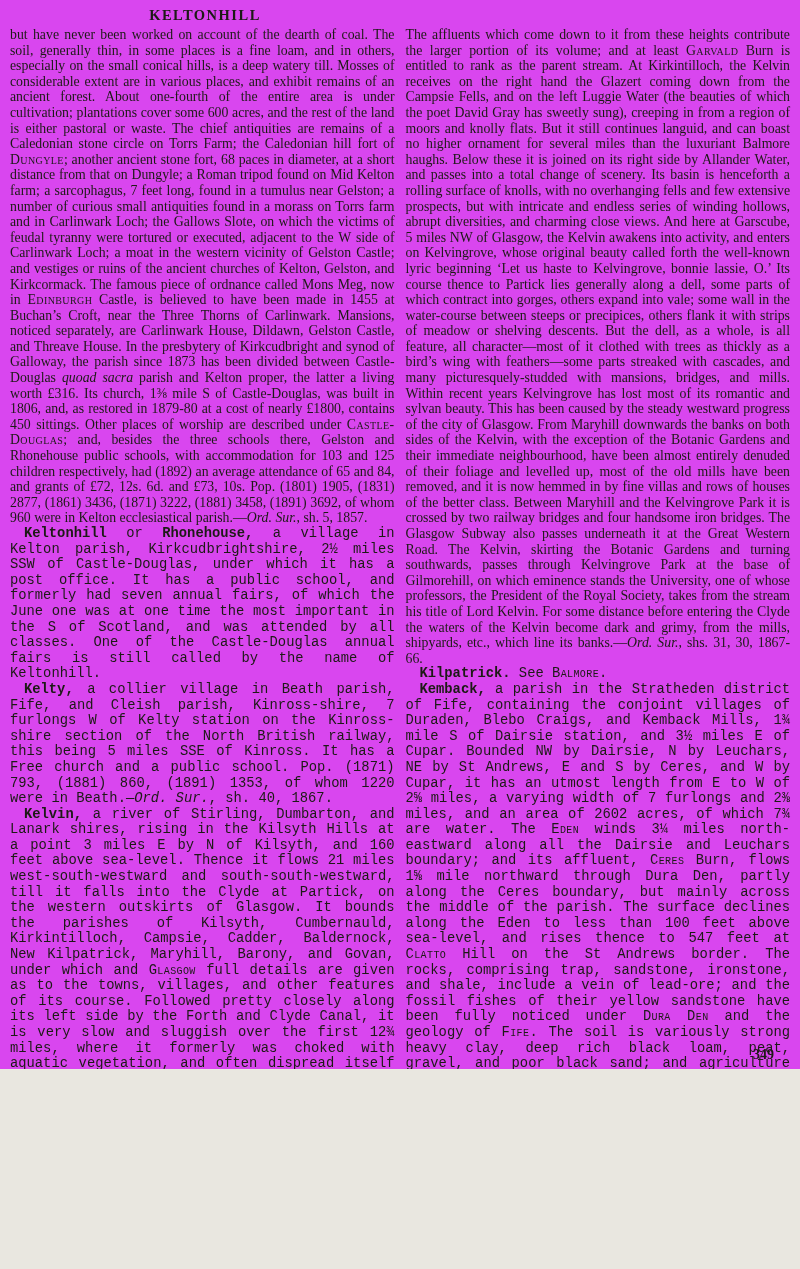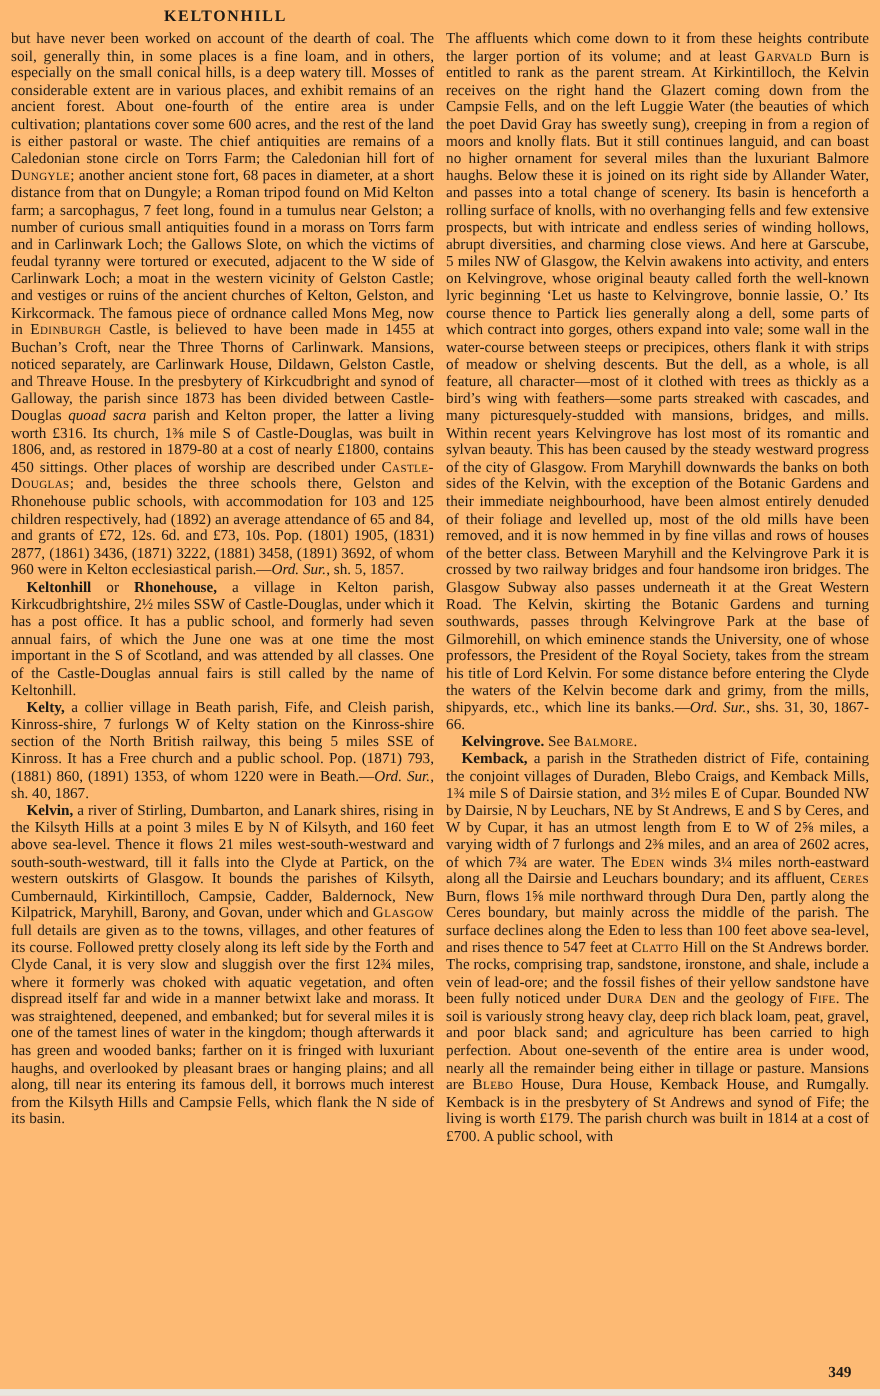--- a/index.html
+++ b/index.html
@@ -1,21 +1,21 @@
 <!DOCTYPE html>
 <html lang="en"><head>
 <meta charset="utf-8">
 <style>
   html, body { margin: 0; padding: 0; background: #e9e7e0; }
   .page {
     position: relative;
     width: 800px;
-    height: 1263px;
+    height: 1069px;
     margin: 0 auto;
-    background: #fdba74;
+    background: #d946ef;
     color: #1d1a16;
     font-family: "Liberation Serif", "DejaVu Serif", serif;
     box-sizing: border-box;
     padding: 7px 10px 0 10px;
     overflow: hidden;
   }
   .running-heads { display: flex; margin-bottom: 3px; }
   .running-head {
     width: 50%;
     text-align: center;
@@ -31,21 +31,21 @@
     line-height: 15.6px;
     hyphens: auto;
     -webkit-hyphens: auto;
   }
   .col-divider {
     width: 1px;
     background: #3a362f;
     margin: 0 5px;
   }
   p.para { margin: 0; padding: 0; }
-  p.indent { text-indent: 14px; }
+  p.indent { text-indent: 14px; font-family: Liberation Mono, monospace; }
   .run-n { }
   .run-b { font-weight: bold; }
   .run-i { font-style: italic; }
   .run-sc { font-variant: small-caps; letter-spacing: 0.4px; }
   .page-number {
     position: absolute;
     right: 26px;
     bottom: 6px;
     font-weight: bold;
     font-size: 14px;
@@ -61,18 +61,18 @@
   <div class="columns">
     <div class="col" id="col-left">
         <p class="para"><span class="run-n">but have never been worked on account of the dearth of coal.  The soil, generally thin, in some places is a fine loam, and in others, especially on the small conical hills, is a deep watery till.  Mosses of considerable extent are in various places, and exhibit remains of an ancient forest.  About one-fourth of the entire area is under cultivation; plantations cover some 600 acres, and the rest of the land is either pastoral or waste.  The chief antiquities are remains of a Caledonian stone circle on Torrs Farm; the Caledonian hill fort of </span><span class="run-sc">Dungyle</span><span class="run-n">; another ancient stone fort, 68 paces in diameter, at a short distance from that on Dungyle; a Roman tripod found on Mid Kelton farm; a sarcophagus, 7 feet long, found in a tumulus near Gelston; a number of curious small antiquities found in a morass on Torrs farm and in Carlinwark Loch; the Gallows Slote, on which the victims of feudal tyranny were tortured or executed, adjacent to the W side of Carlinwark Loch; a moat in the western vicinity of Gelston Castle; and vestiges or ruins of the ancient churches of Kelton, Gelston, and Kirkcormack.  The famous piece of ordnance called Mons Meg, now in </span><span class="run-sc">Edinburgh</span><span class="run-n"> Castle, is believed to have been made in 1455 at Buchan’s Croft, near the Three Thorns of Carlinwark.  Mansions, noticed separately, are Carlinwark House, Dildawn, Gelston Castle, and Threave House.  In the presbytery of Kirkcudbright and synod of Galloway, the parish since 1873 has been divided between Castle-Douglas </span><span class="run-i">quoad sacra</span><span class="run-n"> parish and Kelton proper, the latter a living worth £316.  Its church, 1⅜ mile S of Castle-Douglas, was built in 1806, and, as restored in 1879-80 at a cost of nearly £1800, contains 450 sittings.  Other places of worship are described under </span><span class="run-sc">Castle-Douglas</span><span class="run-n">; and, besides the three schools there, Gelston and Rhonehouse public schools, with accommodation for 103 and 125 children respectively, had (1892) an average attendance of 65 and 84, and grants of £72, 12s. 6d. and £73, 10s.  Pop. (1801) 1905, (1831) 2877, (1861) 3436, (1871) 3222, (1881) 3458, (1891) 3692, of whom 960 were in Kelton ecclesiastical parish.—</span><span class="run-i">Ord. Sur.</span><span class="run-n">, sh. 5, 1857.</span></p>
         <p class="para indent"><span class="run-b">Keltonhill</span><span class="run-n"> or </span><span class="run-b">Rhonehouse,</span><span class="run-n"> a village in Kelton parish, Kirkcudbrightshire, 2½ miles SSW of Castle-Douglas, under which it has a post office.  It has a public school, and formerly had seven annual fairs, of which the June one was at one time the most important in the S of Scotland, and was attended by all classes.  One of the Castle-Douglas annual fairs is still called by the name of Keltonhill.</span></p>
         <p class="para indent"><span class="run-b">Kelty,</span><span class="run-n"> a collier village in Beath parish, Fife, and Cleish parish, Kinross-shire, 7 furlongs W of Kelty station on the Kinross-shire section of the North British railway, this being 5 miles SSE of Kinross.  It has a Free church and a public school.  Pop. (1871) 793, (1881) 860, (1891) 1353, of whom 1220 were in Beath.—</span><span class="run-i">Ord. Sur.</span><span class="run-n">, sh. 40, 1867.</span></p>
         <p class="para indent"><span class="run-b">Kelvin,</span><span class="run-n"> a river of Stirling, Dumbarton, and Lanark shires, rising in the Kilsyth Hills at a point 3 miles E by N of Kilsyth, and 160 feet above sea-level.  Thence it flows 21 miles west-south-westward and south-south-westward, till it falls into the Clyde at Partick, on the western outskirts of Glasgow.  It bounds the parishes of Kilsyth, Cumbernauld, Kirkintilloch, Campsie, Cadder, Baldernock, New Kilpatrick, Maryhill, Barony, and Govan, under which and </span><span class="run-sc">Glasgow</span><span class="run-n"> full details are given as to the towns, villages, and other features of its course.  Followed pretty closely along its left side by the Forth and Clyde Canal, it is very slow and sluggish over the first 12¾ miles, where it formerly was choked with aquatic vegetation, and often dispread itself far and wide in a manner betwixt lake and morass.  It was straightened, deepened, and embanked; but for several miles it is one of the tamest lines of water in the kingdom; though afterwards it has green and wooded banks; farther on it is fringed with luxuriant haughs, and overlooked by pleasant braes or hanging plains; and all along, till near its entering its famous dell, it borrows much interest from the Kilsyth Hills and Campsie Fells, which flank the N side of its basin.</span></p>
       </div>
     <div class="col-divider"></div>
     <div class="col" id="col-right">
         <p class="para"><span class="run-n">The affluents which come down to it from these heights contribute the larger portion of its volume; and at least </span><span class="run-sc">Garvald</span><span class="run-n"> Burn is entitled to rank as the parent stream.  At Kirkintilloch, the Kelvin receives on the right hand the Glazert coming down from the Campsie Fells, and on the left Luggie Water (the beauties of which the poet David Gray has sweetly sung), creeping in from a region of moors and knolly flats.  But it still continues languid, and can boast no higher ornament for several miles than the luxuriant Balmore haughs.  Below these it is joined on its right side by Allander Water, and passes into a total change of scenery.  Its basin is henceforth a rolling surface of knolls, with no overhanging fells and few extensive prospects, but with intricate and endless series of winding hollows, abrupt diversities, and charming close views.  And here at Garscube, 5 miles NW of Glasgow, the Kelvin awakens into activity, and enters on Kelvingrove, whose original beauty called forth the well-known lyric beginning ‘Let us haste to Kelvingrove, bonnie lassie, O.’  Its course thence to Partick lies generally along a dell, some parts of which contract into gorges, others expand into vale; some wall in the water-course between steeps or precipices, others flank it with strips of meadow or shelving descents.  But the dell, as a whole, is all feature, all character—most of it clothed with trees as thickly as a bird’s wing with feathers—some parts streaked with cascades, and many picturesquely-studded with mansions, bridges, and mills.  Within recent years Kelvingrove has lost most of its romantic and sylvan beauty.  This has been caused by the steady westward progress of the city of Glasgow.  From Maryhill downwards the banks on both sides of the Kelvin, with the exception of the Botanic Gardens and their immediate neighbourhood, have been almost entirely denuded of their foliage and levelled up, most of the old mills have been removed, and it is now hemmed in by fine villas and rows of houses of the better class.  Between Maryhill and the Kelvingrove Park it is crossed by two railway bridges and four handsome iron bridges.  The Glasgow Subway also passes underneath it at the Great Western Road.  The Kelvin, skirting the Botanic Gardens and turning southwards, passes through Kelvingrove Park at the base of Gilmorehill, on which eminence stands the University, one of whose professors, the President of the Royal Society, takes from the stream his title of Lord Kelvin.  For some distance before entering the Clyde the waters of the Kelvin become dark and grimy, from the mills, shipyards, etc., which line its banks.—</span><span class="run-i">Ord. Sur.</span><span class="run-n">, shs. 31, 30, 1867-66.</span></p>
-        <p class="para indent"><span class="run-b">Kelvingrove.</span><span class="run-n">  See </span><span class="run-sc">Balmore</span><span class="run-n">.</span></p>
+        <p class="para indent"><span class="run-b">Kilpatrick.</span><span class="run-n">  See </span><span class="run-sc">Balmore</span><span class="run-n">.</span></p>
         <p class="para indent"><span class="run-b">Kemback,</span><span class="run-n"> a parish in the Stratheden district of Fife, containing the conjoint villages of Duraden, Blebo Craigs, and Kemback Mills, 1¾ mile S of Dairsie station, and 3½ miles E of Cupar.  Bounded NW by Dairsie, N by Leuchars, NE by St Andrews, E and S by Ceres, and W by Cupar, it has an utmost length from E to W of 2⅝ miles, a varying width of 7 furlongs and 2⅜ miles, and an area of 2602 acres, of which 7¾ are water.  The </span><span class="run-sc">Eden</span><span class="run-n"> winds 3¼ miles north-eastward along all the Dairsie and Leuchars boundary; and its affluent, </span><span class="run-sc">Ceres</span><span class="run-n"> Burn, flows 1⅝ mile northward through Dura Den, partly along the Ceres boundary, but mainly across the middle of the parish.  The surface declines along the Eden to less than 100 feet above sea-level, and rises thence to 547 feet at </span><span class="run-sc">Clatto</span><span class="run-n"> Hill on the St Andrews border.  The rocks, comprising trap, sandstone, ironstone, and shale, include a vein of lead-ore; and the fossil fishes of their yellow sandstone have been fully noticed under </span><span class="run-sc">Dura Den</span><span class="run-n"> and the geology of </span><span class="run-sc">Fife</span><span class="run-n">.  The soil is variously strong heavy clay, deep rich black loam, peat, gravel, and poor black sand; and agriculture has been carried to high perfection.  About one-seventh of the entire area is under wood, nearly all the remainder being either in tillage or pasture.  Mansions are </span><span class="run-sc">Blebo</span><span class="run-n"> House, Dura House, Kemback House, and Rumgally.  Kemback is in the presbytery of St Andrews and synod of Fife; the living is worth £179.  The parish church was built in 1814 at a cost of £700.  A public school, with</span></p>
       </div>
   </div>
   <div class="page-number">349</div>
 </div>
 
 </body></html>

